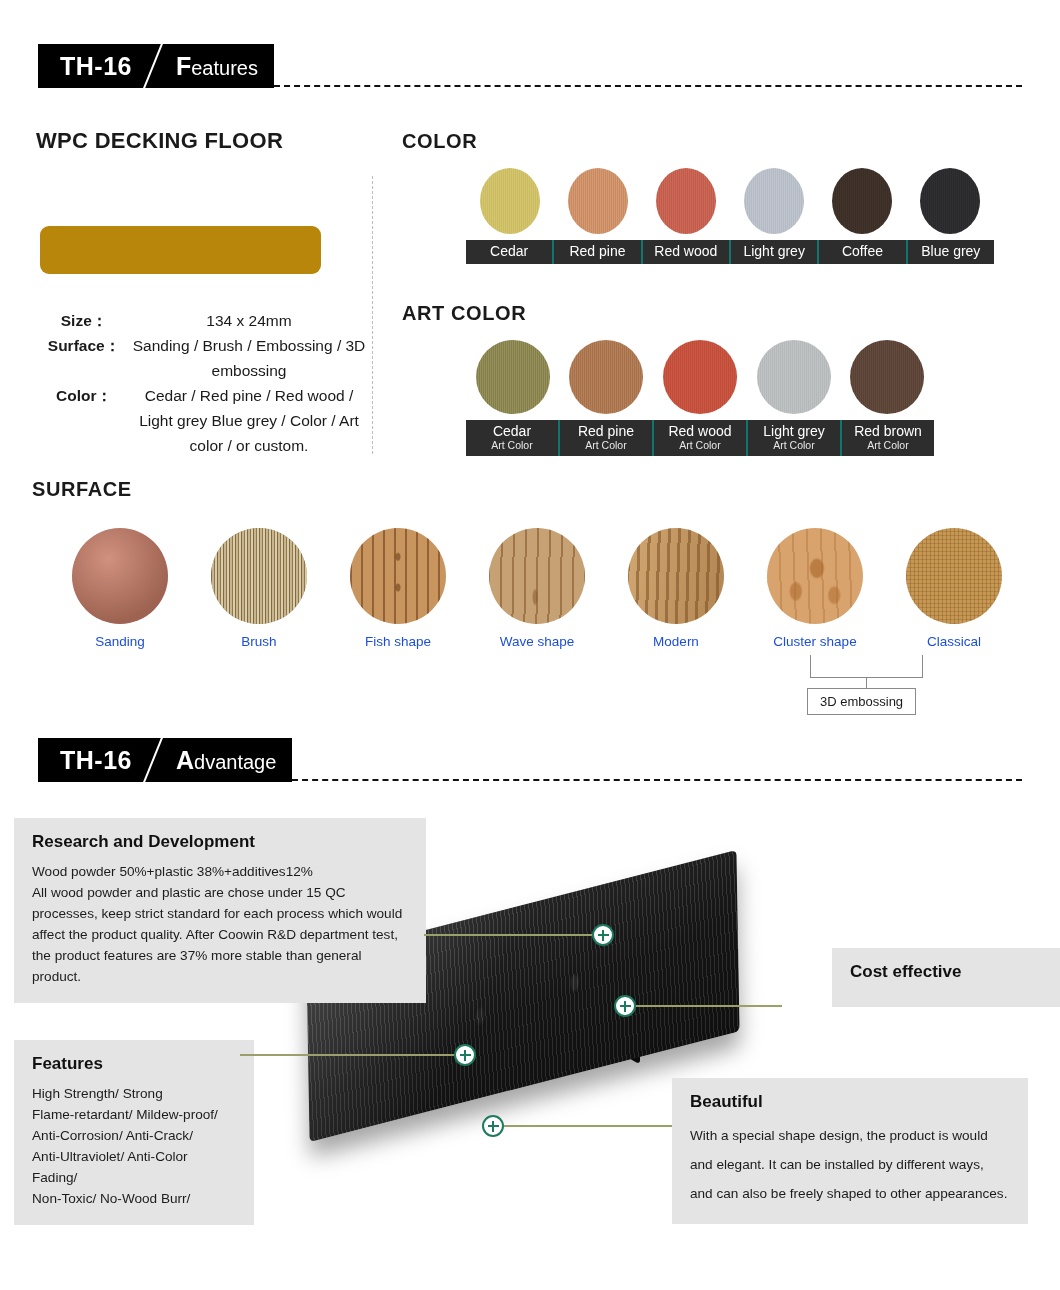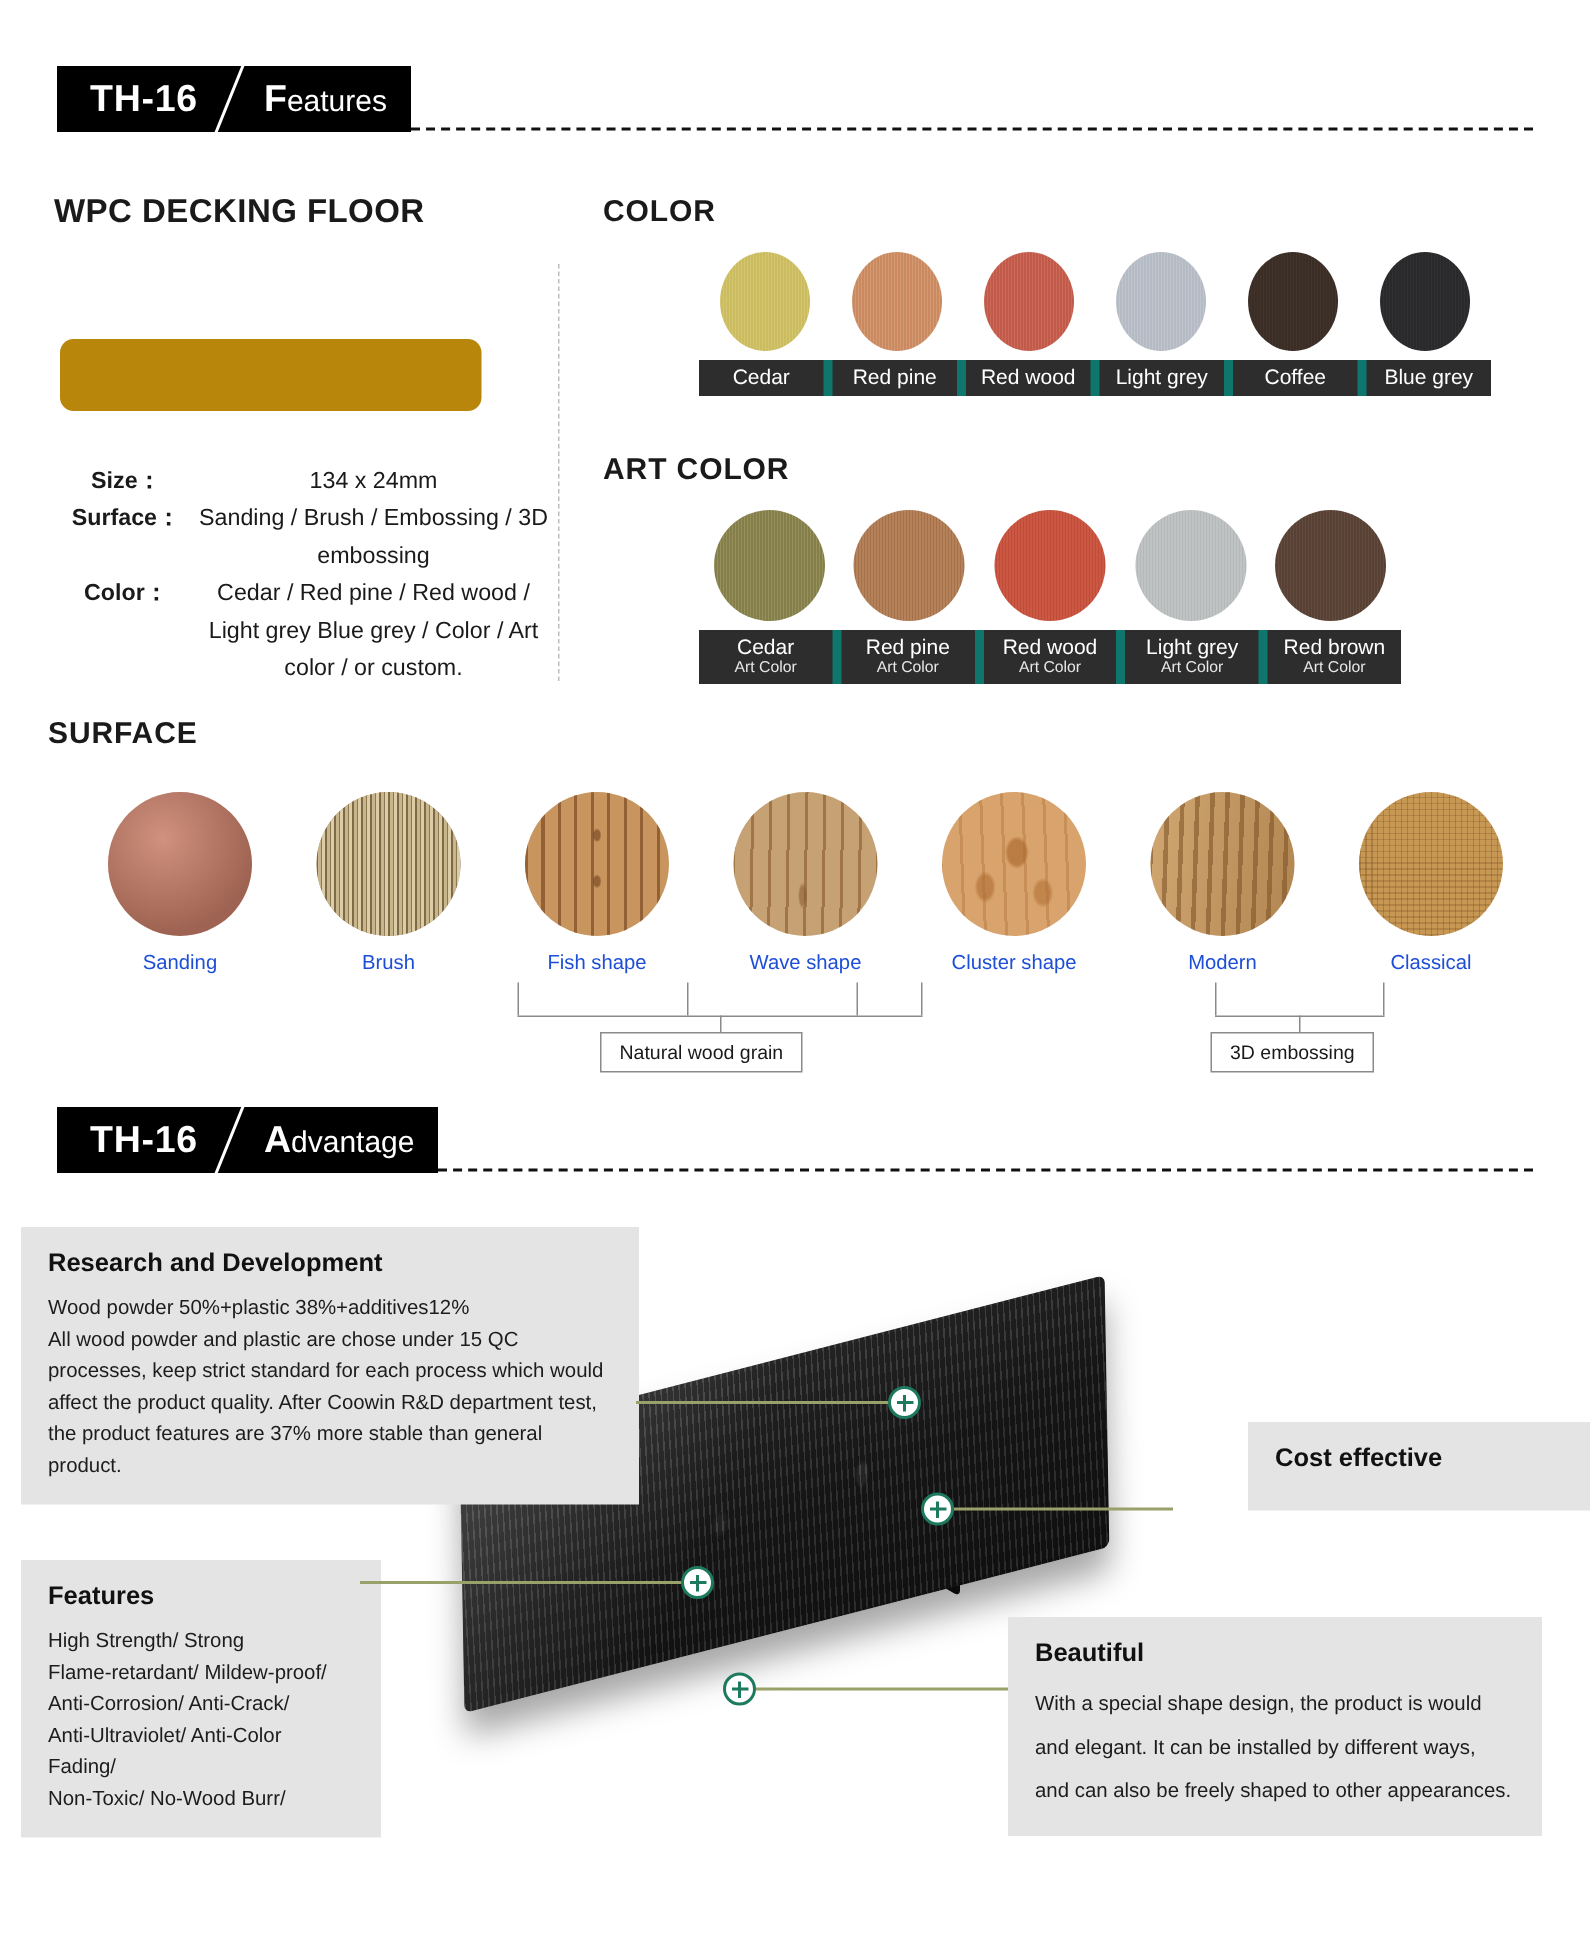--- a/index.html
+++ b/index.html
@@ -82,21 +82,21 @@
   .label-bar {
     background: #2d2d2d;
     display: flex;
     margin-top: 6px;
   }
   .label-bar .lab {
     flex: 1;
     text-align: center;
     color: #fff;
     padding: 4px 0 5px;
-    border-right: 6px solid #0f766e;
+    border-right: 2px solid #0f766e;
     line-height: 1.05;
   }
   .label-bar .lab:last-child { border-right: none; }
   .label-bar .lab .l1 { font-size: 14px; display: block; }
   .label-bar .lab .l2 { font-size: 10.5px; display: block; margin-top: 1px; color: #e8e8e8; }
 
   
   .surf-wrap { position: absolute; display: flex; }
   .surf-item { display: flex; flex-direction: column; align-items: center; }
   .surf-circ {
@@ -395,42 +395,33 @@
       </div>
       <div class="surf-item">
         <div class="surf-circ tex-fish"></div>
         <div class="surf-label">Fish shape</div>
       </div>
       <div class="surf-item">
         <div class="surf-circ tex-wave"></div>
         <div class="surf-label">Wave shape</div>
       </div>
       <div class="surf-item">
+        <div class="surf-circ tex-modern"></div>
+        <div class="surf-label">Modern</div>
+      </div>
+      <div class="surf-item">
         <div class="surf-circ tex-cluster"></div>
         <div class="surf-label">Cluster shape</div>
       </div>
       <div class="surf-item">
-        <div class="surf-circ tex-modern"></div>
-        <div class="surf-label">Modern</div>
-      </div>
-      <div class="surf-item">
         <div class="surf-circ tex-classical"></div>
         <div class="surf-label">Classical</div>
       </div>
     </div>
 
-  <div class="bracket" style="left:345px; top:655px; width:270px; height:58px;">
-    <div class="bline" style="left:0; top:0; width:1px; height:22px;"></div>
-    <div class="bline" style="left:113px; top:0; width:1px; height:22px;"></div>
-    <div class="bline" style="left:226px; top:0; width:1px; height:22px;"></div>
-    <div class="bline" style="left:269px; top:0; width:1px; height:22px;"></div>
-    <div class="bline" style="left:0; top:22px; width:270px; height:1px;"></div>
-    <div class="bline" style="left:135px; top:22px; width:1px; height:12px;"></div>
-    <div class="bbox" style="left:55px; top:33px;">Natural wood grain</div>
-  </div>
 
   <div class="bracket" style="left:810px; top:655px; width:113px; height:58px;">
     <div class="bline" style="left:0; top:0; width:1px; height:22px;"></div>
     <div class="bline" style="left:112px; top:0; width:1px; height:22px;"></div>
     <div class="bline" style="left:0; top:22px; width:113px; height:1px;"></div>
     <div class="bline" style="left:56px; top:22px; width:1px; height:12px;"></div>
     <div class="bbox" style="left:-3px; top:33px;">3D embossing</div>
   </div>
 
   <div class="banner-row" style="left:38px; top:738px; width:984px;">

